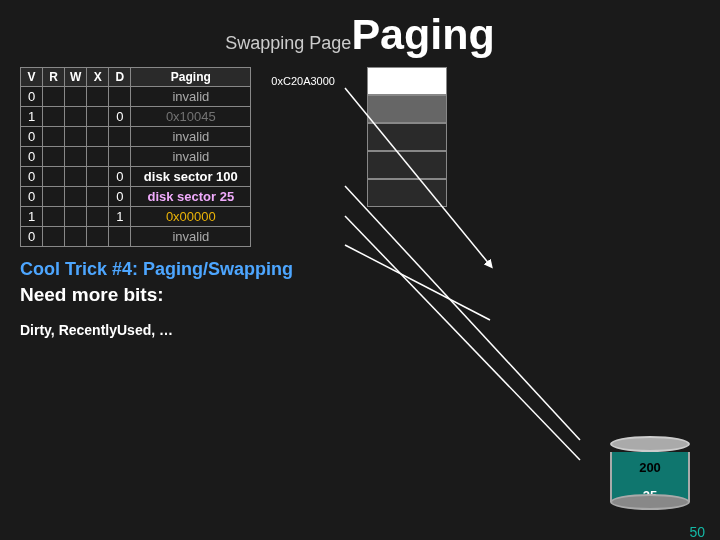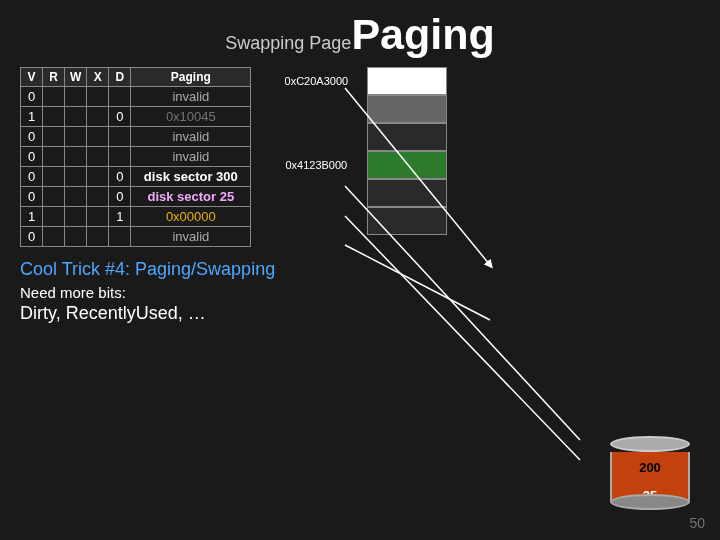--- a/index.html
+++ b/index.html
@@ -97,52 +97,53 @@
     .memory-row {
       display: flex;
       align-items: center;
       height: 28px;
       gap: 6px;
     }
 
     .mem-label {
       font-size: 11px;
       color: #ffffff;
-      text-align: center;
+      text-align: left;
       width: 90px;
       flex-shrink: 0;
     }
 
     
     .bottom-section {
       margin-top: 12px;
       font-size: 16px;
+      font-weight: bold;
     }
     .cool-trick {
       font-size: 18px;
       margin-bottom: 4px;
     }
     .cool-trick span { color: #4da6ff; }
-    .need-more { font-size: 15px; margin-bottom: 2px; }
-    .dirty-line { font-size: 18px; }
+    .need-more { font-size: 19px; margin-bottom: 16px; }
+    .dirty-line { font-size: 14px; }
 
     
     .cylinder-section {
       position: absolute;
       right: 30px;
       bottom: 30px;
     }
     .cylinder {
       position: relative;
       width: 80px;
     }
     .cylinder-body {
       width: 80px;
       height: 50px;
-      background: #c2410c;
+      background: #0f766e;
       border-left: 2px solid #aaa;
       border-right: 2px solid #aaa;
       position: relative;
     }
     .cylinder-top {
       width: 80px;
       height: 16px;
       background: #aaa;
       border-radius: 50%;
       border: 2px solid #ccc;
@@ -171,24 +172,24 @@
       left: 50%;
       transform: translateX(-50%);
       font-size: 13px;
       font-weight: bold;
       color: #fff;
     }
 
     
     .page-num {
       position: absolute;
-      bottom: 9px;
+      bottom: 0;
       right: 15px;
       font-size: 14px;
-      color: #737373;
+      color: #14b8a6;
     }
 
     
     .arrow-overlay {
       position: absolute;
       top: 0;
       left: 0;
       width: 720px;
       height: 540px;
       pointer-events: none;
@@ -249,21 +250,21 @@
               <td></td>
               <td></td>
               <td class="col-number" style="color: rgb(170, 170, 170);">invalid</td>
             </tr>
             <tr>
               <td>0</td>
               <td></td>
               <td></td>
               <td></td>
               <td>0</td>
-              <td class="col-number" style="color: rgb(255, 255, 255); font-weight: bold;">disk sector 300</td>
+              <td class="col-number" style="color: rgb(255, 255, 255); font-weight: bold;">disk sector 100</td>
             </tr>
             <tr>
               <td>0</td>
               <td></td>
               <td></td>
               <td></td>
               <td>0</td>
               <td class="col-number" style="color: #f0abfc; font-weight: bold;">disk sector 25</td>
             </tr>
             <tr>
@@ -291,24 +292,20 @@
           <div class="mem-label">0xC20A3000</div>
           <div class="memory-block" style="background: rgb(255, 255, 255); color: rgb(0, 0, 0);"></div>
         </div>
         <div class="memory-row">
           <div class="mem-label"></div>
           <div class="memory-block" style="background: rgb(102, 102, 102); color: rgb(255, 255, 255);"></div>
         </div>
         <div class="memory-row">
           <div class="mem-label"></div>
           <div class="memory-block" style="background: rgb(42, 42, 42); color: rgb(255, 255, 255);"></div>
-        </div>
-        <div class="memory-row">
-          <div class="mem-label">0x4123B000</div>
-          <div class="memory-block" style="background: rgb(45, 122, 45); color: rgb(255, 255, 255);"></div>
         </div>
         <div class="memory-row">
           <div class="mem-label"></div>
           <div class="memory-block" style="background: rgb(42, 42, 42); color: rgb(255, 255, 255);"></div>
         </div>
         <div class="memory-row">
           <div class="mem-label"></div>
           <div class="memory-block" style="background: rgb(42, 42, 42); color: rgb(255, 255, 255);"></div>
         </div>
       </div>

